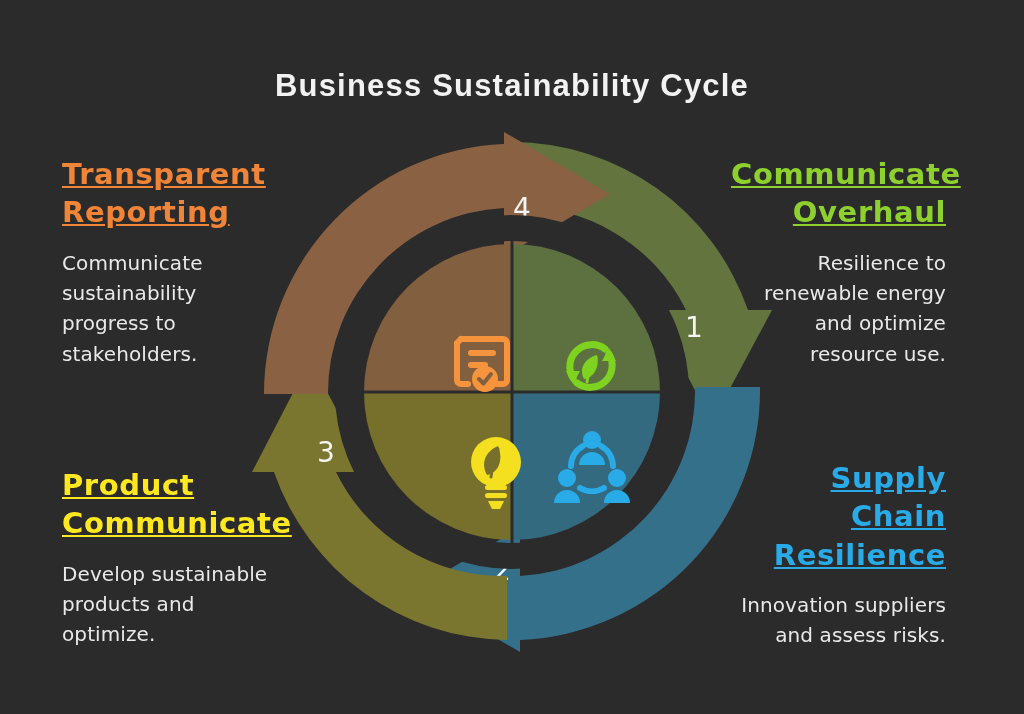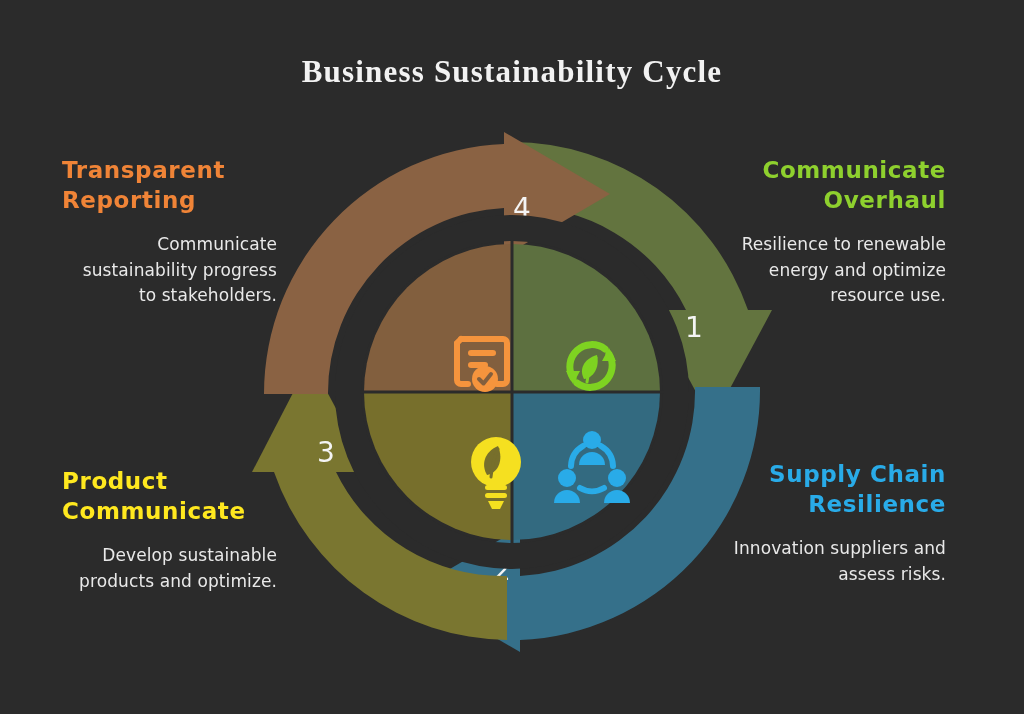--- a/index.html
+++ b/index.html
@@ -10,57 +10,57 @@
   #canvas {
     position: relative;
     width: 1024px;
     height: 714px;
     background: #2b2b2b;
     overflow: hidden;
     font-family: "DejaVu Sans", sans-serif;
   }
   #page-title {
     position: absolute;
-    top: 54px;
+    top: 68px;
     left: 0;
     width: 1024px;
     text-align: center;
     color: #f2f2f2;
     font-size: 31px;
     font-weight: bold;
     letter-spacing: 1.2px;
-    font-family: Liberation Serif, serif;
+    font-family: Liberation Sans, sans-serif;
   }
   .info-block {
     position: absolute;
     width: 215px;
   }
   .info-block.left  { left: 62px;  text-align: left; }
   .info-block.right { right: 78px; text-align: right; }
   #block-transparent-reporting { top: 155px; }
   #block-operational-overhaul  { top: 155px; }
   #block-product-innovation    { top: 466px; }
   #block-supply-chain          { top: 459px; }
 
   .info-heading {
-    font-size: 23px;
+    font-size: 29px;
     font-weight: bold;
     line-height: 1.32;
     letter-spacing: 0.6px;
     margin: 0 0 16px 0;
     font-family: "DejaVu Sans", sans-serif;
+    text-decoration: underline;
   }
   .info-desc {
-    font-size: 17px;
+    font-size: 20px;
     line-height: 1.52;
     color: #e9e9e9;
     margin: 0;
     letter-spacing: 0.1px;
     font-family: "DejaVu Sans", sans-serif;
-    text-align: right;
   }
   #diagram {
     position: absolute;
     left: 252px;
     top: 132px;
     width: 520px;
     height: 520px;
   }
   .arrow-number {
     font-size: 28px;

